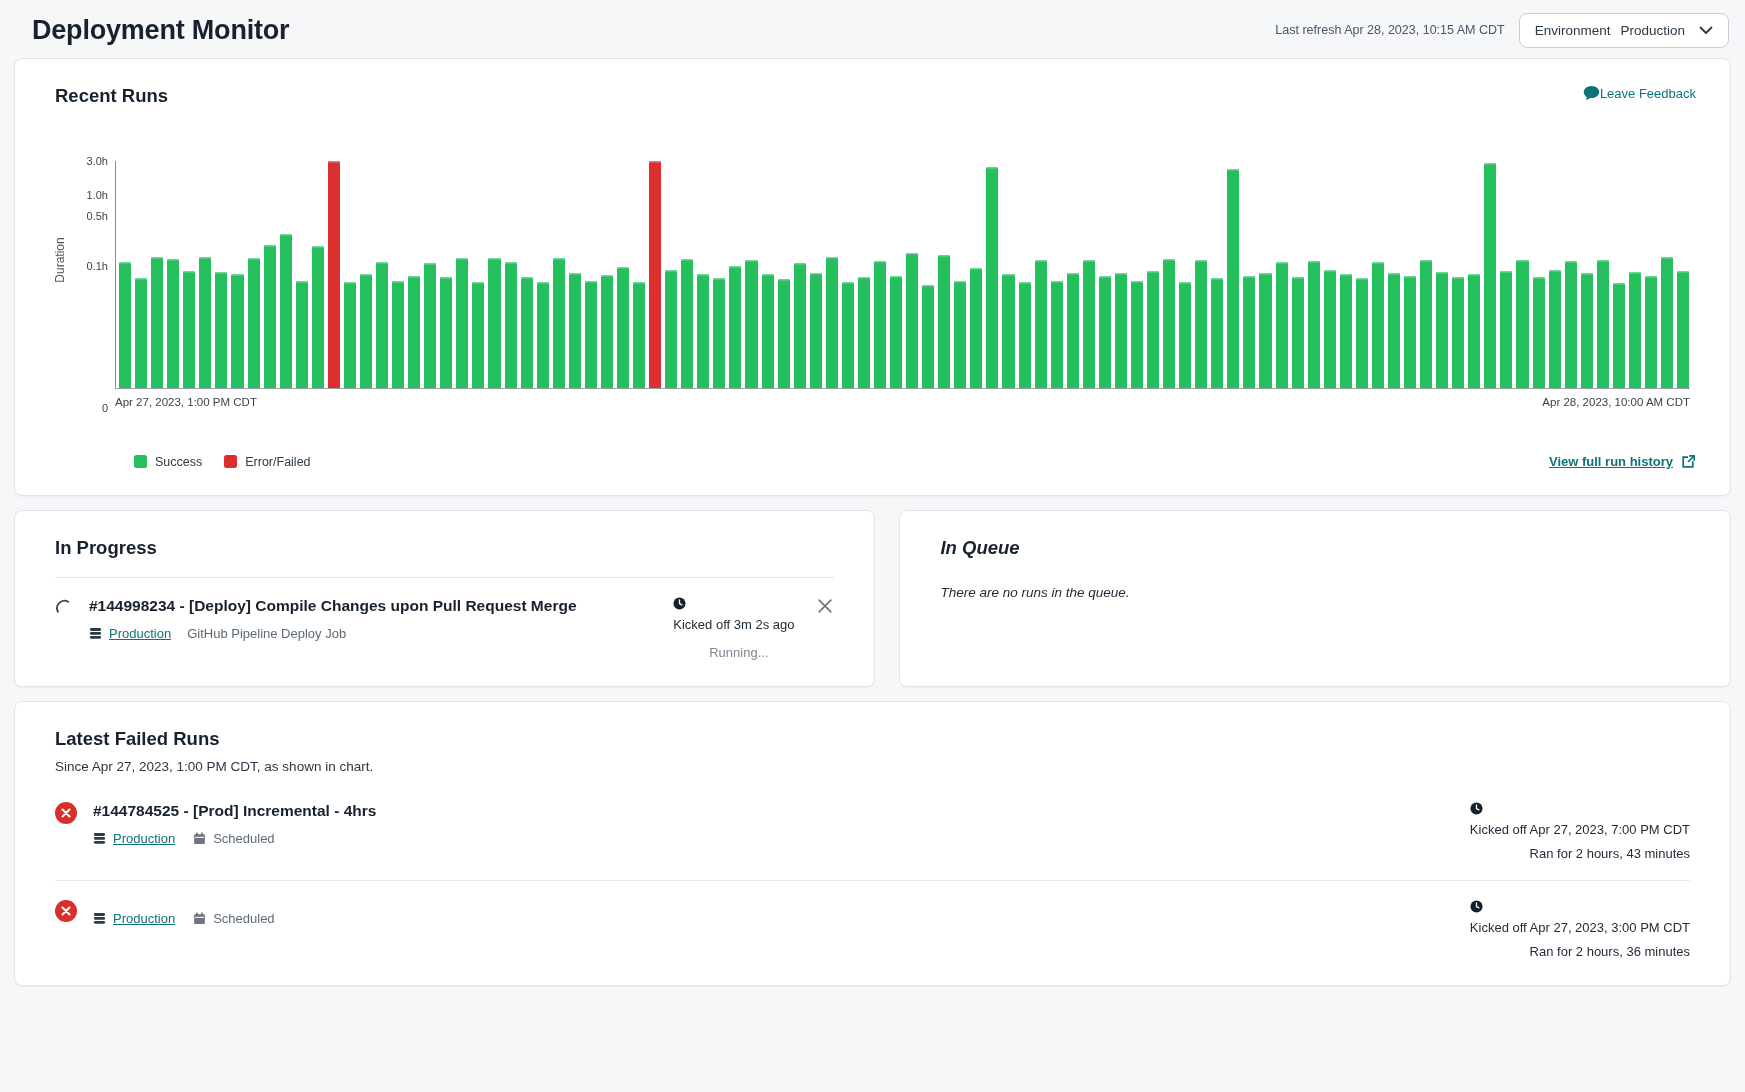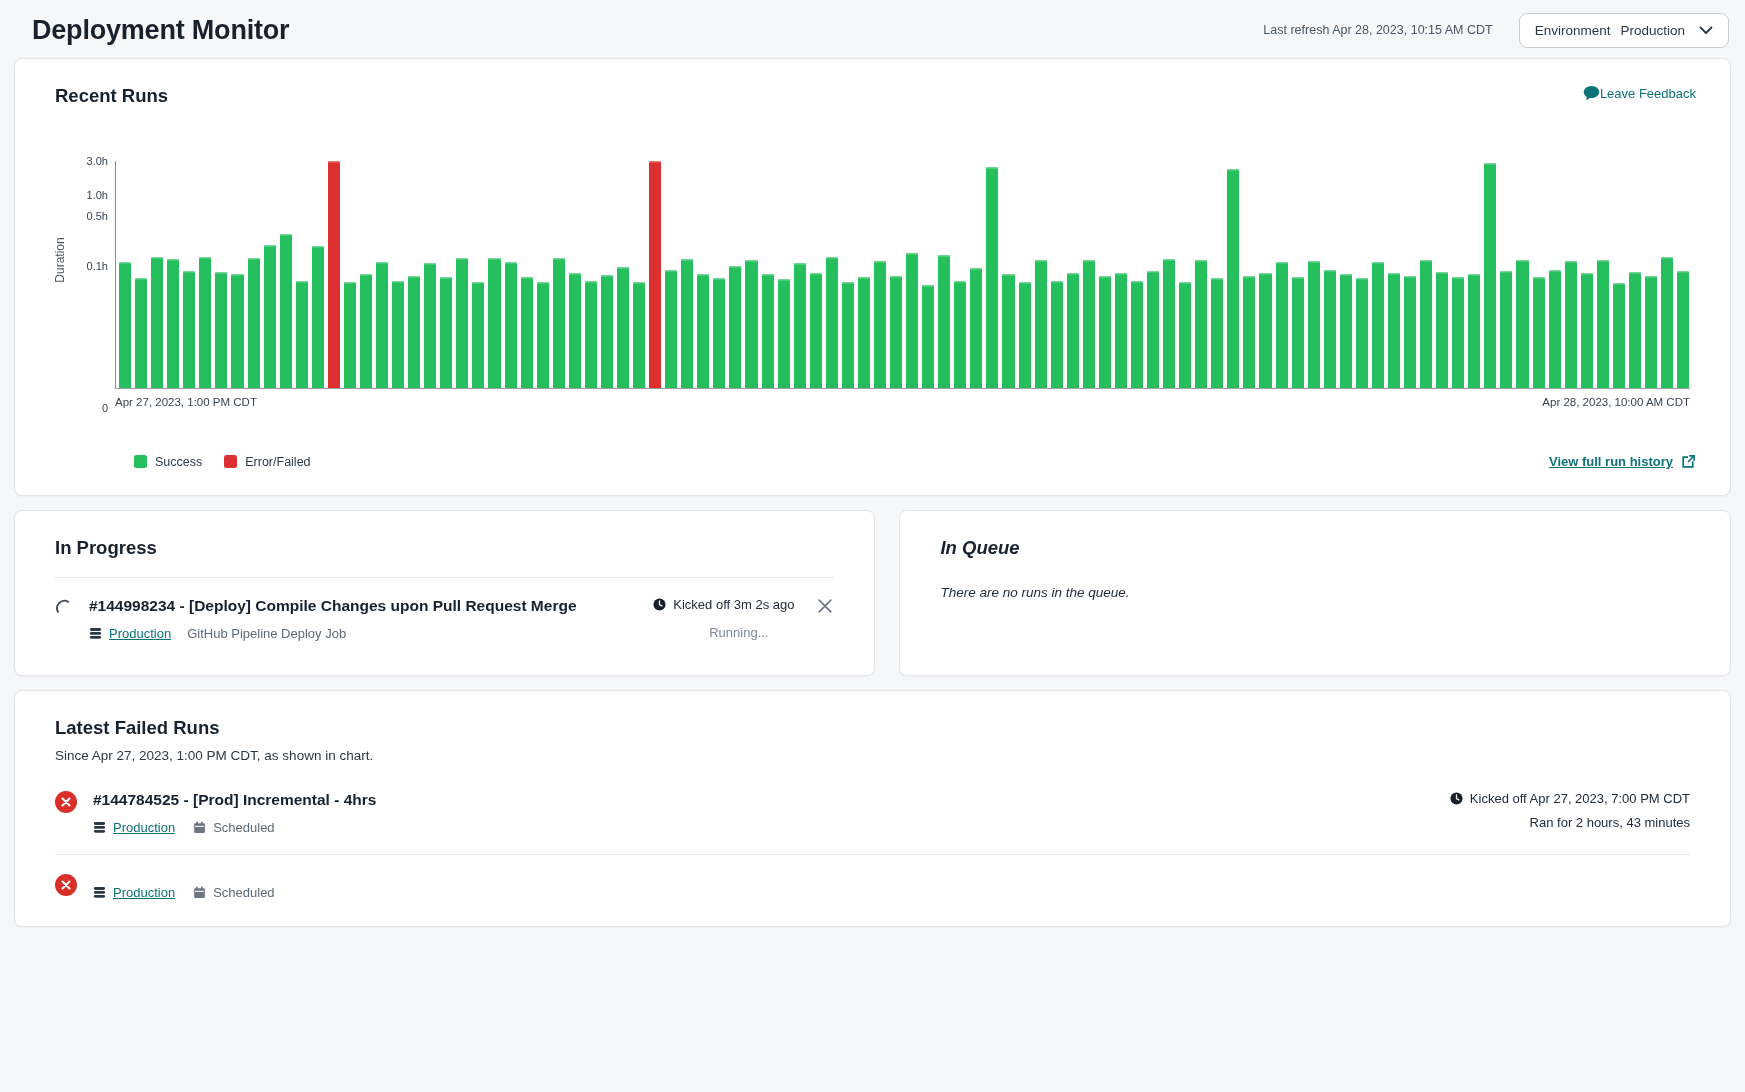--- a/index.html
+++ b/index.html
@@ -7,21 +7,21 @@
   body {
     background: #f6f7f9;
     font-family: "Liberation Sans", "DejaVu Sans", sans-serif;
     color: #1c2834;
   }
   .page-header {
     display: flex; align-items: center; justify-content: space-between;
     padding: 12px 16px 10px 32px; height: 58px;
   }
   .page-title { font-size: 27px; font-weight: 700; color: #17222e; letter-spacing: -0.2px; }
-  .header-right { display: flex; align-items: center; gap: 26px; }
+  .header-right { display: flex; align-items: center; gap: 14px; }
   .last-refresh { font-size: 12.5px; color: #4a5663; }
   .env-select {
     display: flex; align-items: center; gap: 10px;
     background: #fff; border: 1px solid #c9cdd3; border-radius: 8px;
     padding: 9px 15px; font-size: 13.5px; color: #2c3947; cursor: pointer;
   }
   .env-select .chev { display: inline-flex; margin-left: 4px; }
   main { padding: 0 14px 16px 14px; display: flex; flex-direction: column; gap: 14px; }
   .card {
     background: #fff; border: 1px solid #e3e5e9; border-radius: 8px;
@@ -87,21 +87,21 @@
   .divider { border-bottom: 1px solid #e5e7ea; margin-top: 18px; }
   .run-row { display: flex; align-items: flex-start; padding-top: 19px; }
   .spinner-col { width: 34px; padding-top: 2px; }
   .run-main { flex: 1; min-width: 0; }
   .run-title { font-size: 15.5px; font-weight: 700; color: #17222e; }
   .run-tags { display: flex; align-items: center; gap: 10px; margin-top: 11px; }
   .tag { display: flex; align-items: center; gap: 7px; font-size: 13px; }
   .env-link { color: #0e7378; text-decoration: underline; cursor: pointer; font-size: 13px; }
   .job-type { font-size: 13px; color: #5d6a77; margin-left: 6px; }
   .run-meta { display: flex; flex-direction: column; align-items: flex-end; margin-left: 18px; }
-  .kicked-off { display: flex; align-items: center; gap: 7px; font-size: 13px; color: #222d3a; white-space: nowrap; }
+  .kicked-off { display: flex; gap: 7px; font-size: 13px; color: #222d3a; white-space: nowrap; flex-direction: column; }
   .running-status { font-size: 13px; color: #7d8894; margin-top: 13px; margin-right: 26px; }
   .close-btn { margin-left: 22px; padding: 2px; cursor: pointer; display: inline-flex; }
   .queue-empty { margin-top: 26px; font-size: 13.5px; color: #1f2a36; }
 
   
   .failed-subtitle { margin-top: 9px; font-size: 13.5px; color: #2c3844; }
   .failed-list { margin-top: 28px; }
   .failed-row { display: flex; align-items: flex-start; }
   .failed-row + .row-divider { border-bottom: 1px solid #e8eaed; margin: 19px 0; }
   .badge-col { width: 38px; padding-top: 0; }
@@ -425,18 +425,30 @@
                     <rect x="1.2" y="2.4" width="11.6" height="10.6" rx="1.3"></rect>
                     <rect x="3.4" y="0.6" width="1.9" height="3.2" rx="0.9"></rect>
                     <rect x="8.7" y="0.6" width="1.9" height="3.2" rx="0.9"></rect>
                     <rect x="2.2" y="5.2" width="9.6" height="1.1" fill="#fff"></rect>
                   </svg>
               </span>
               <span>Scheduled</span>
             </span>
           </div>
         </div>
+        <div class="failed-meta">
+          <span class="kicked-off">
+            <span>
+              <svg width="13" height="13" viewBox="0 0 14 14">
+                  <circle cx="7" cy="7" r="6.5" fill="#16202c"></circle>
+                  <path d="M7 3.2V7.2l2.5 1.3" stroke="#fff" stroke-width="1.4" fill="none" stroke-linecap="round"></path>
+                </svg>
+            </span>
+            <span>Kicked off Apr 27, 2023, 3:00 PM CDT</span>
+          </span>
+          <span class="ran-for">Ran for 2 hours, 36 minutes</span>
+        </div>
       </div>
 
     </div>
   </section>
 
 </main>
 
 </body></html>

